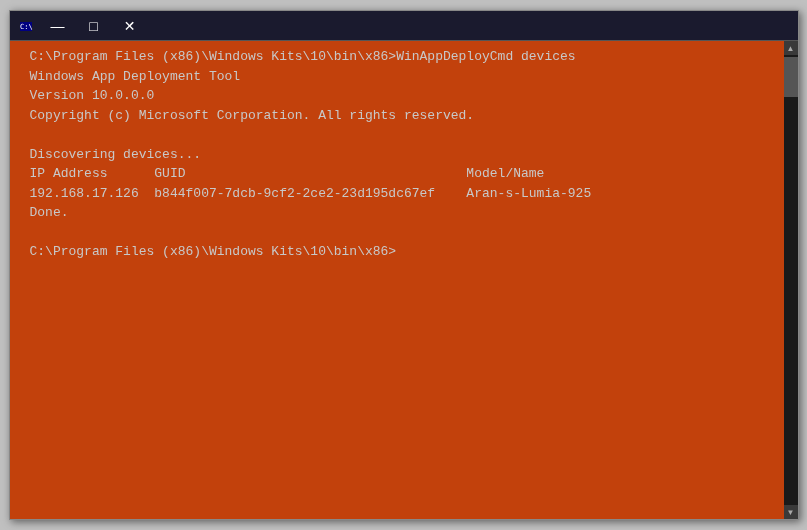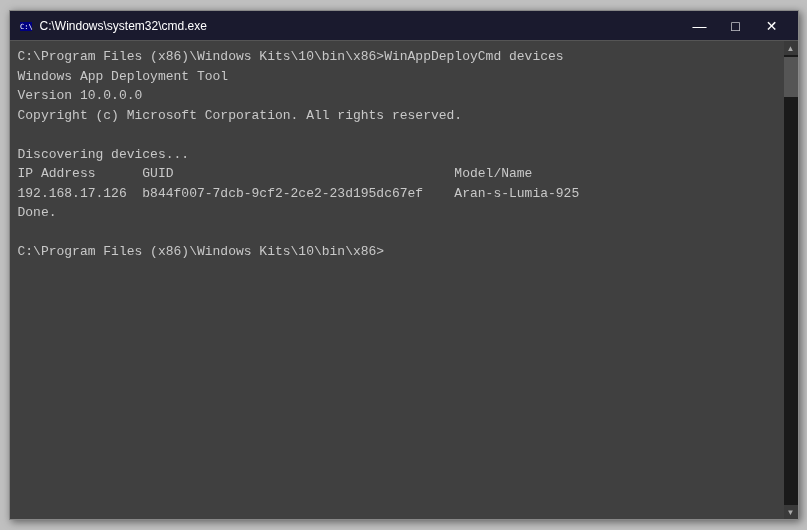--- a/index.html
+++ b/index.html
@@ -71,22 +71,22 @@
       font-size: 14px;
       cursor: pointer;
       display: flex;
       align-items: center;
       justify-content: center;
       font-family: 'Segoe UI', Arial, sans-serif;
     }
 
     .console-area {
       flex: 1;
-      background: #404040;
-      padding: 6px 8px;
+      background: #c2410c;
+      padding: 6px 20px;
       overflow: hidden;
       position: relative;
     }
 
     .console-text {
       font-family: 'Courier New', Consolas, monospace;
       font-size: 13px;
       color: #c8c8c8;
       line-height: 1.5;
       white-space: pre;
@@ -133,21 +133,20 @@
 
 <div class="window">
   <div class="title-bar">
     <div class="title-bar-icon">
       <svg viewBox="0 0 16 16" xmlns="http://www.w3.org/2000/svg">
         <rect width="16" height="16" fill="#1a1a2e"></rect>
         <rect x="2" y="4" width="12" height="9" fill="#000080" rx="0"></rect>
         <text x="2" y="11" font-family="monospace" font-size="7" fill="white">C:\</text>
       </svg>
     </div>
-    <span class="title-bar-text">C:\Windows\system32\cmd.exe</span>
     <div class="title-bar-controls">
       <button class="title-bar-btn">—</button>
       <button class="title-bar-btn">□</button>
       <button class="title-bar-btn close">✕</button>
     </div>
   </div>
 
   <div class="console-area">
     <div class="console-text"><span>C:\Program Files (x86)\Windows Kits\10\bin\x86&gt;WinAppDeployCmd devices</span>
 <span>Windows App Deployment Tool</span>

